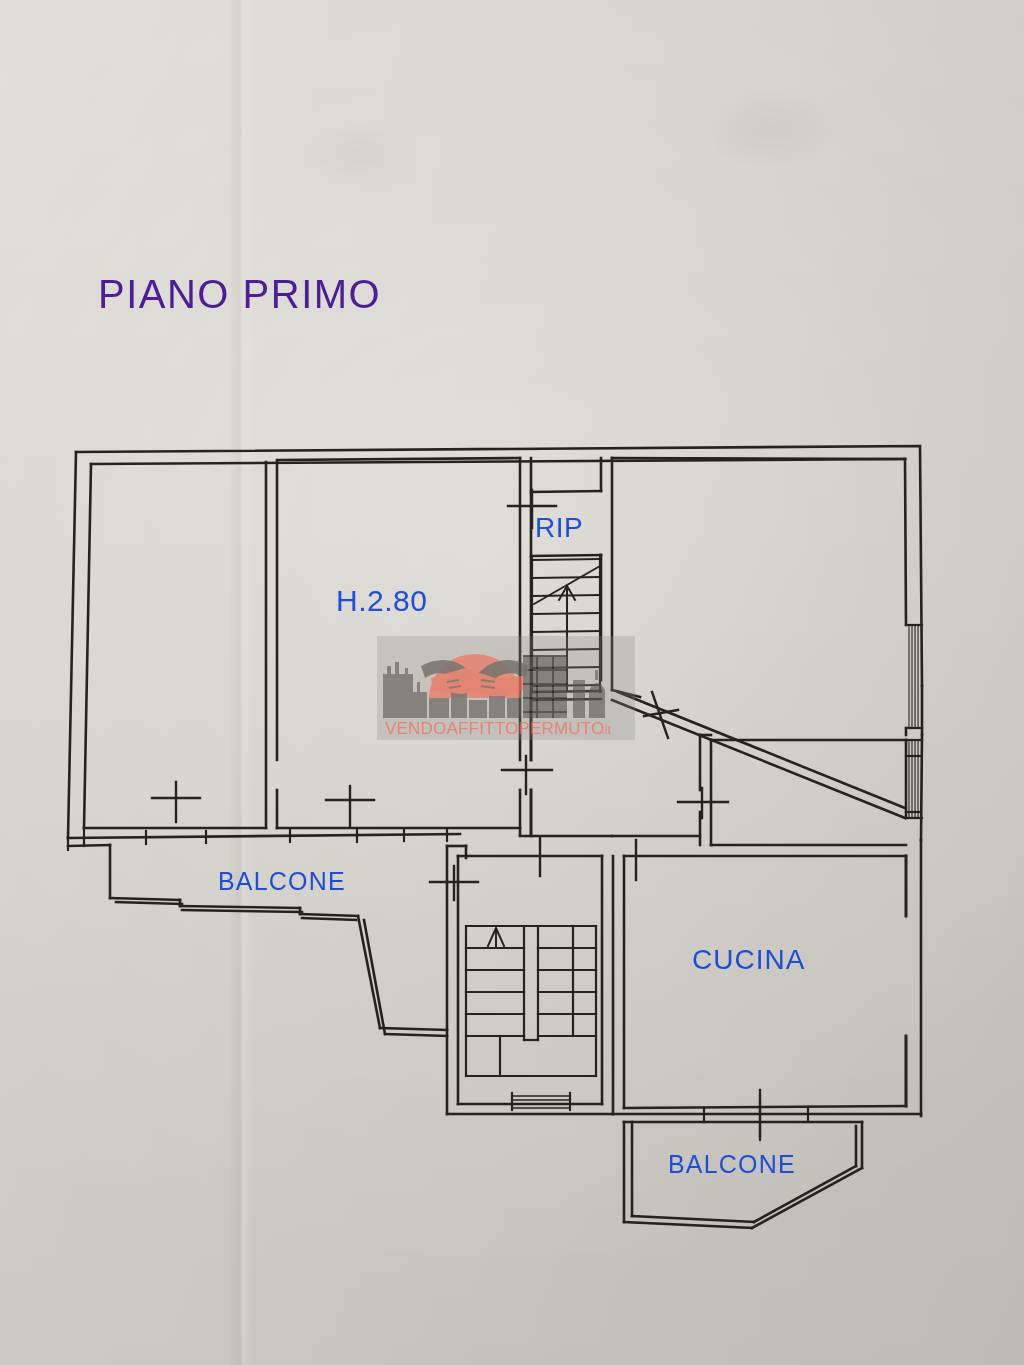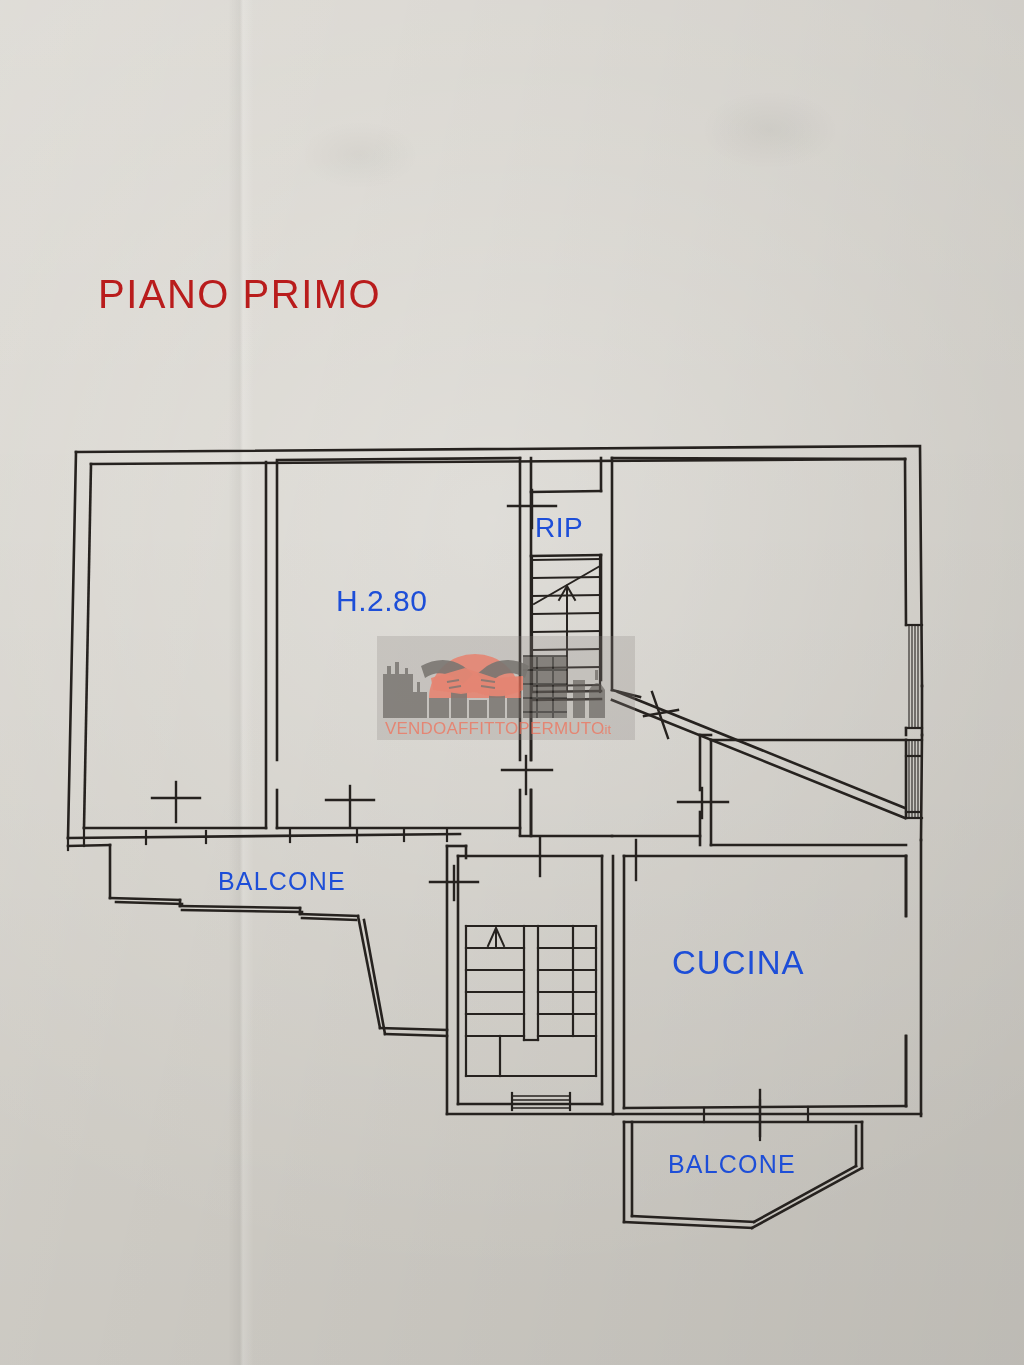--- a/index.html
+++ b/index.html
@@ -43,42 +43,42 @@
     pointer-events: none;
   }
 
   
   #plan-title {
     position: absolute;
     left: 98px;
     top: 272px;
     font-size: 40px;
     letter-spacing: 1.5px;
-    color: #b91c1c;
+    color: #4c1d95;
     font-weight: 400;
     white-space: nowrap;
   }
 
   
   #drawing {
     position: absolute;
     left: 0; top: 0;
     width: 1024px; height: 1365px;
   }
   #drawing svg { display: block; }
 
   
   .room-label {
     position: absolute;
     color: #1d4ed8;
     white-space: nowrap;
   }
   #label-h280   { left: 336px; top: 584px;  font-size: 30px; letter-spacing: 0.5px; text-align: center; }
   #label-rip    { left: 535px; top: 512px;  font-size: 28px; letter-spacing: 0.5px; }
-  #label-cucina { left: 672px; top: 944px;  font-size: 33px; letter-spacing: 1px; }
+  #label-cucina { left: 692px; top: 944px;  font-size: 28px; letter-spacing: 1px; }
   #label-balcone-1 { left: 218px; top: 867px; font-size: 25px; letter-spacing: 1.2px; }
   #label-balcone-2 { left: 668px; top: 1150px; font-size: 25px; letter-spacing: 1.2px; }
 
   
   #watermark {
     position: absolute;
     left: 377px;
     top: 636px;
     width: 264px;
     height: 104px;

